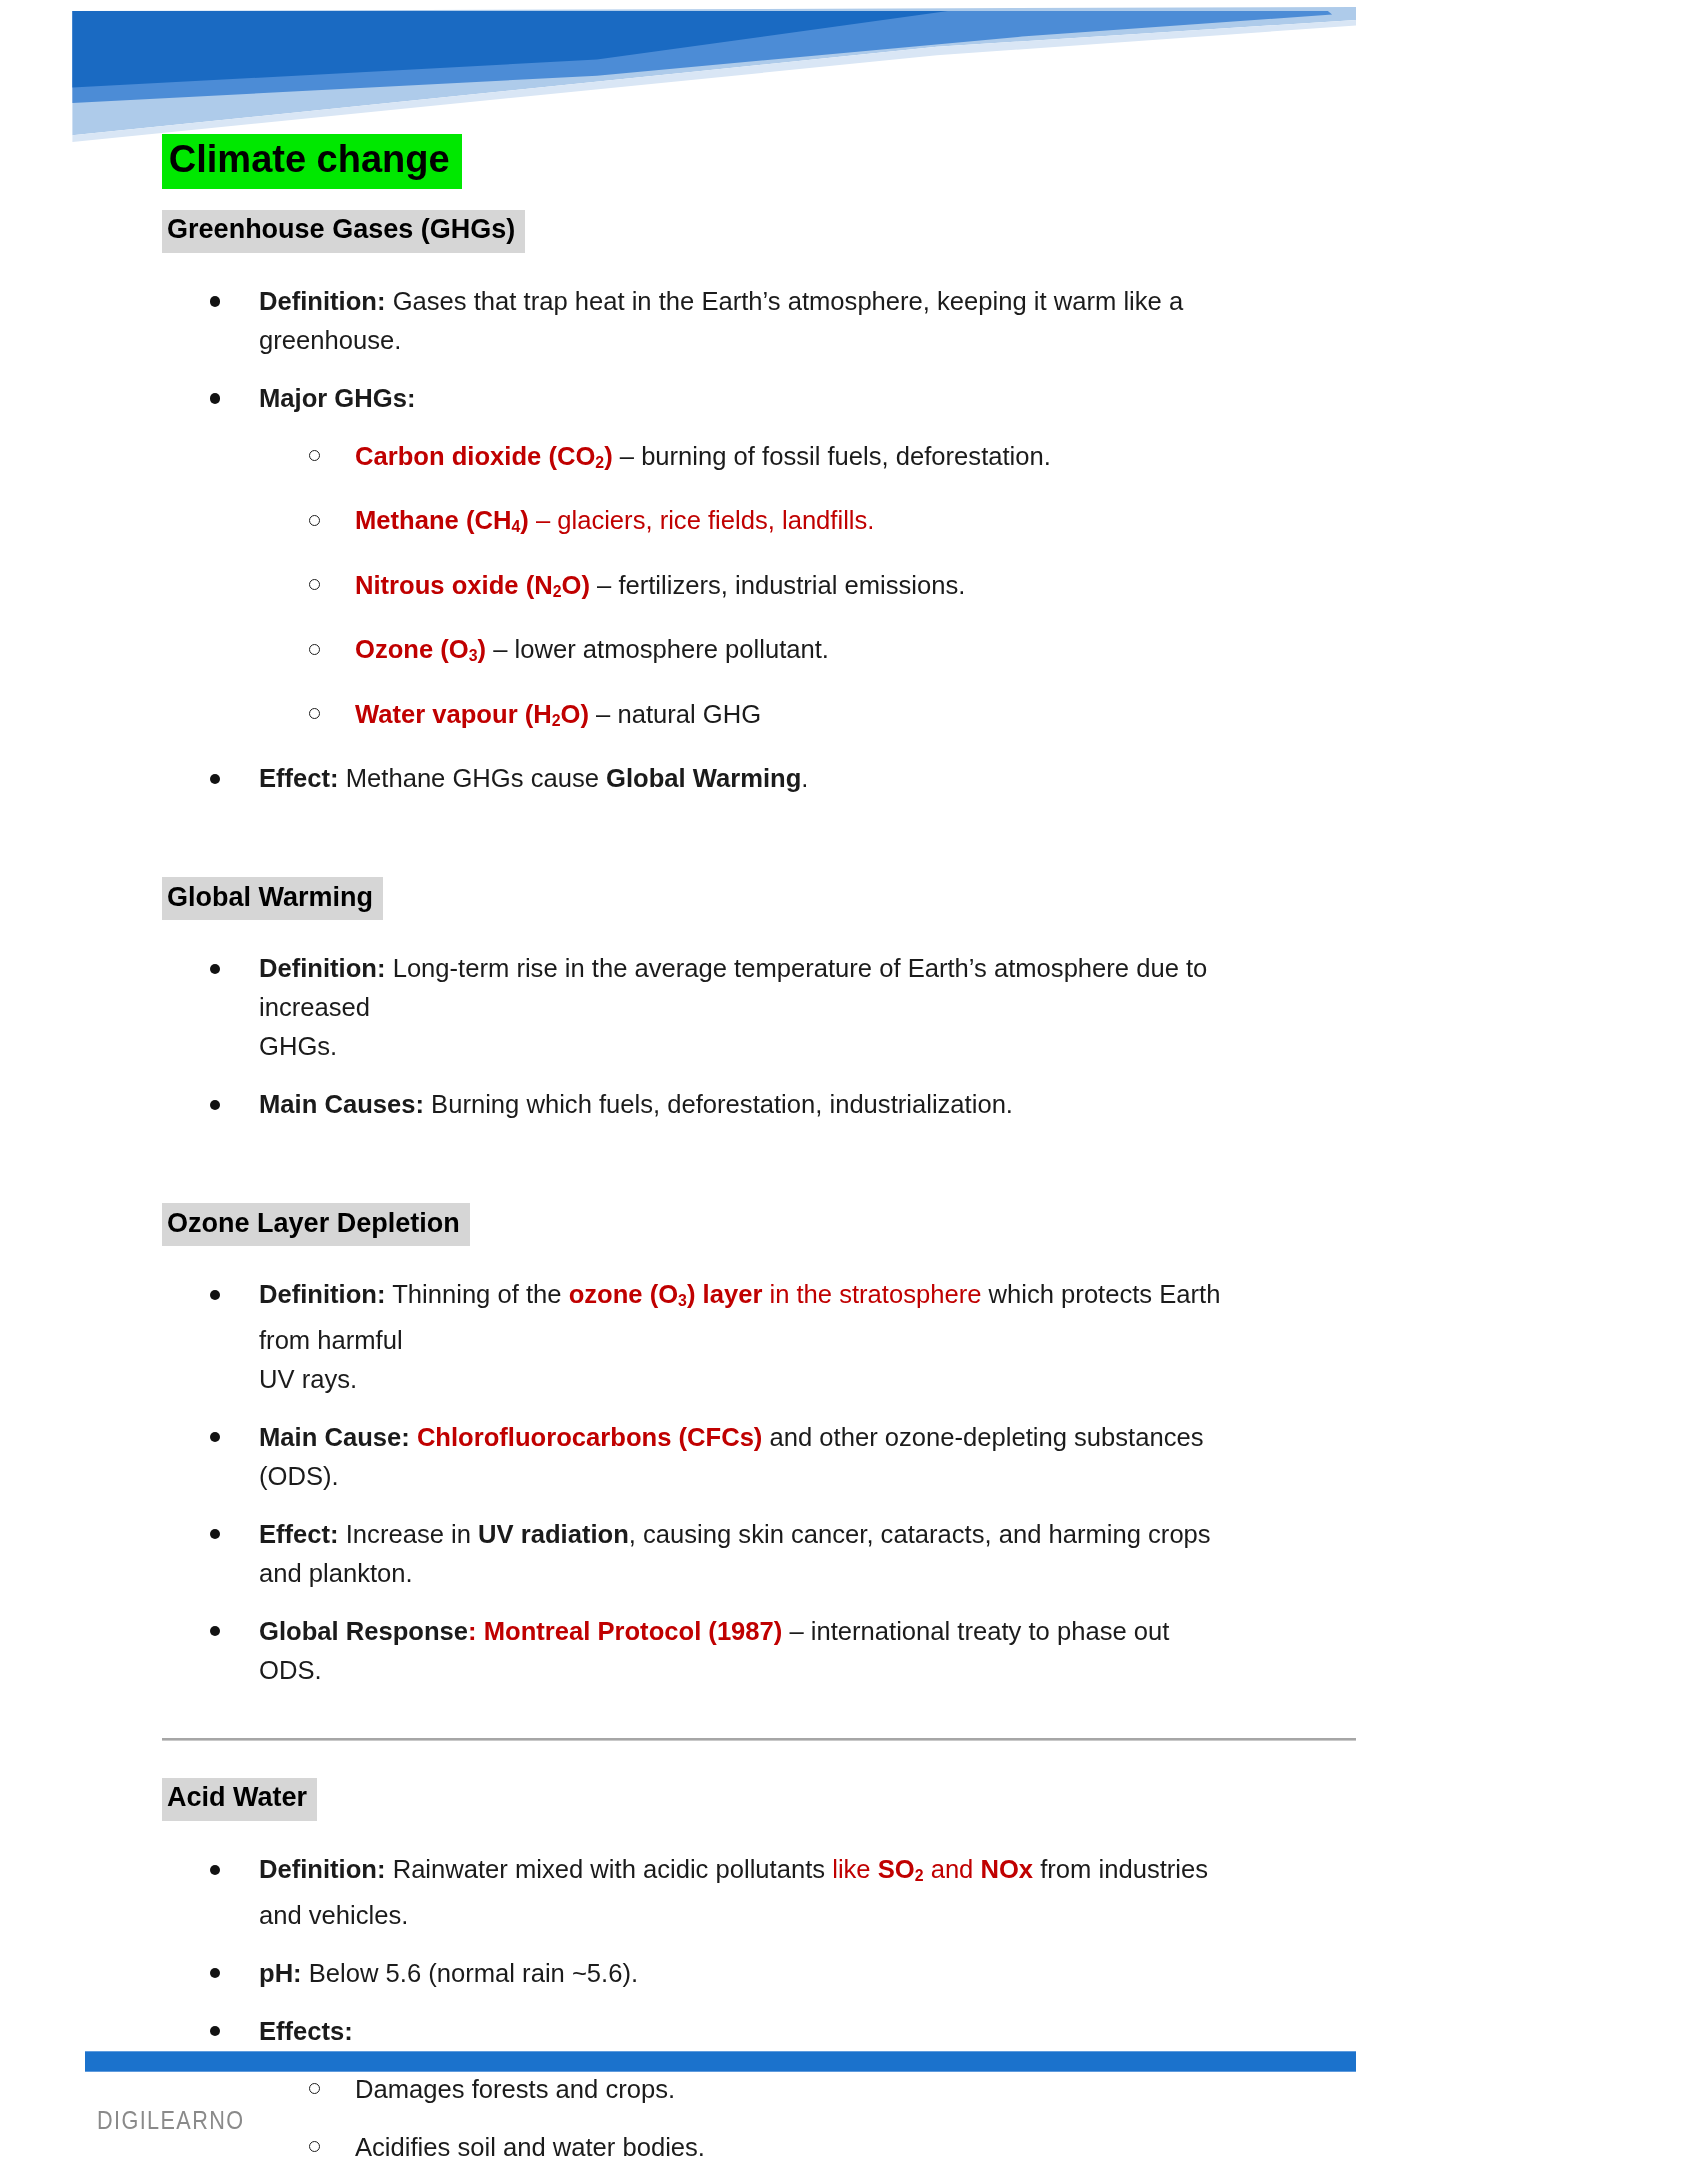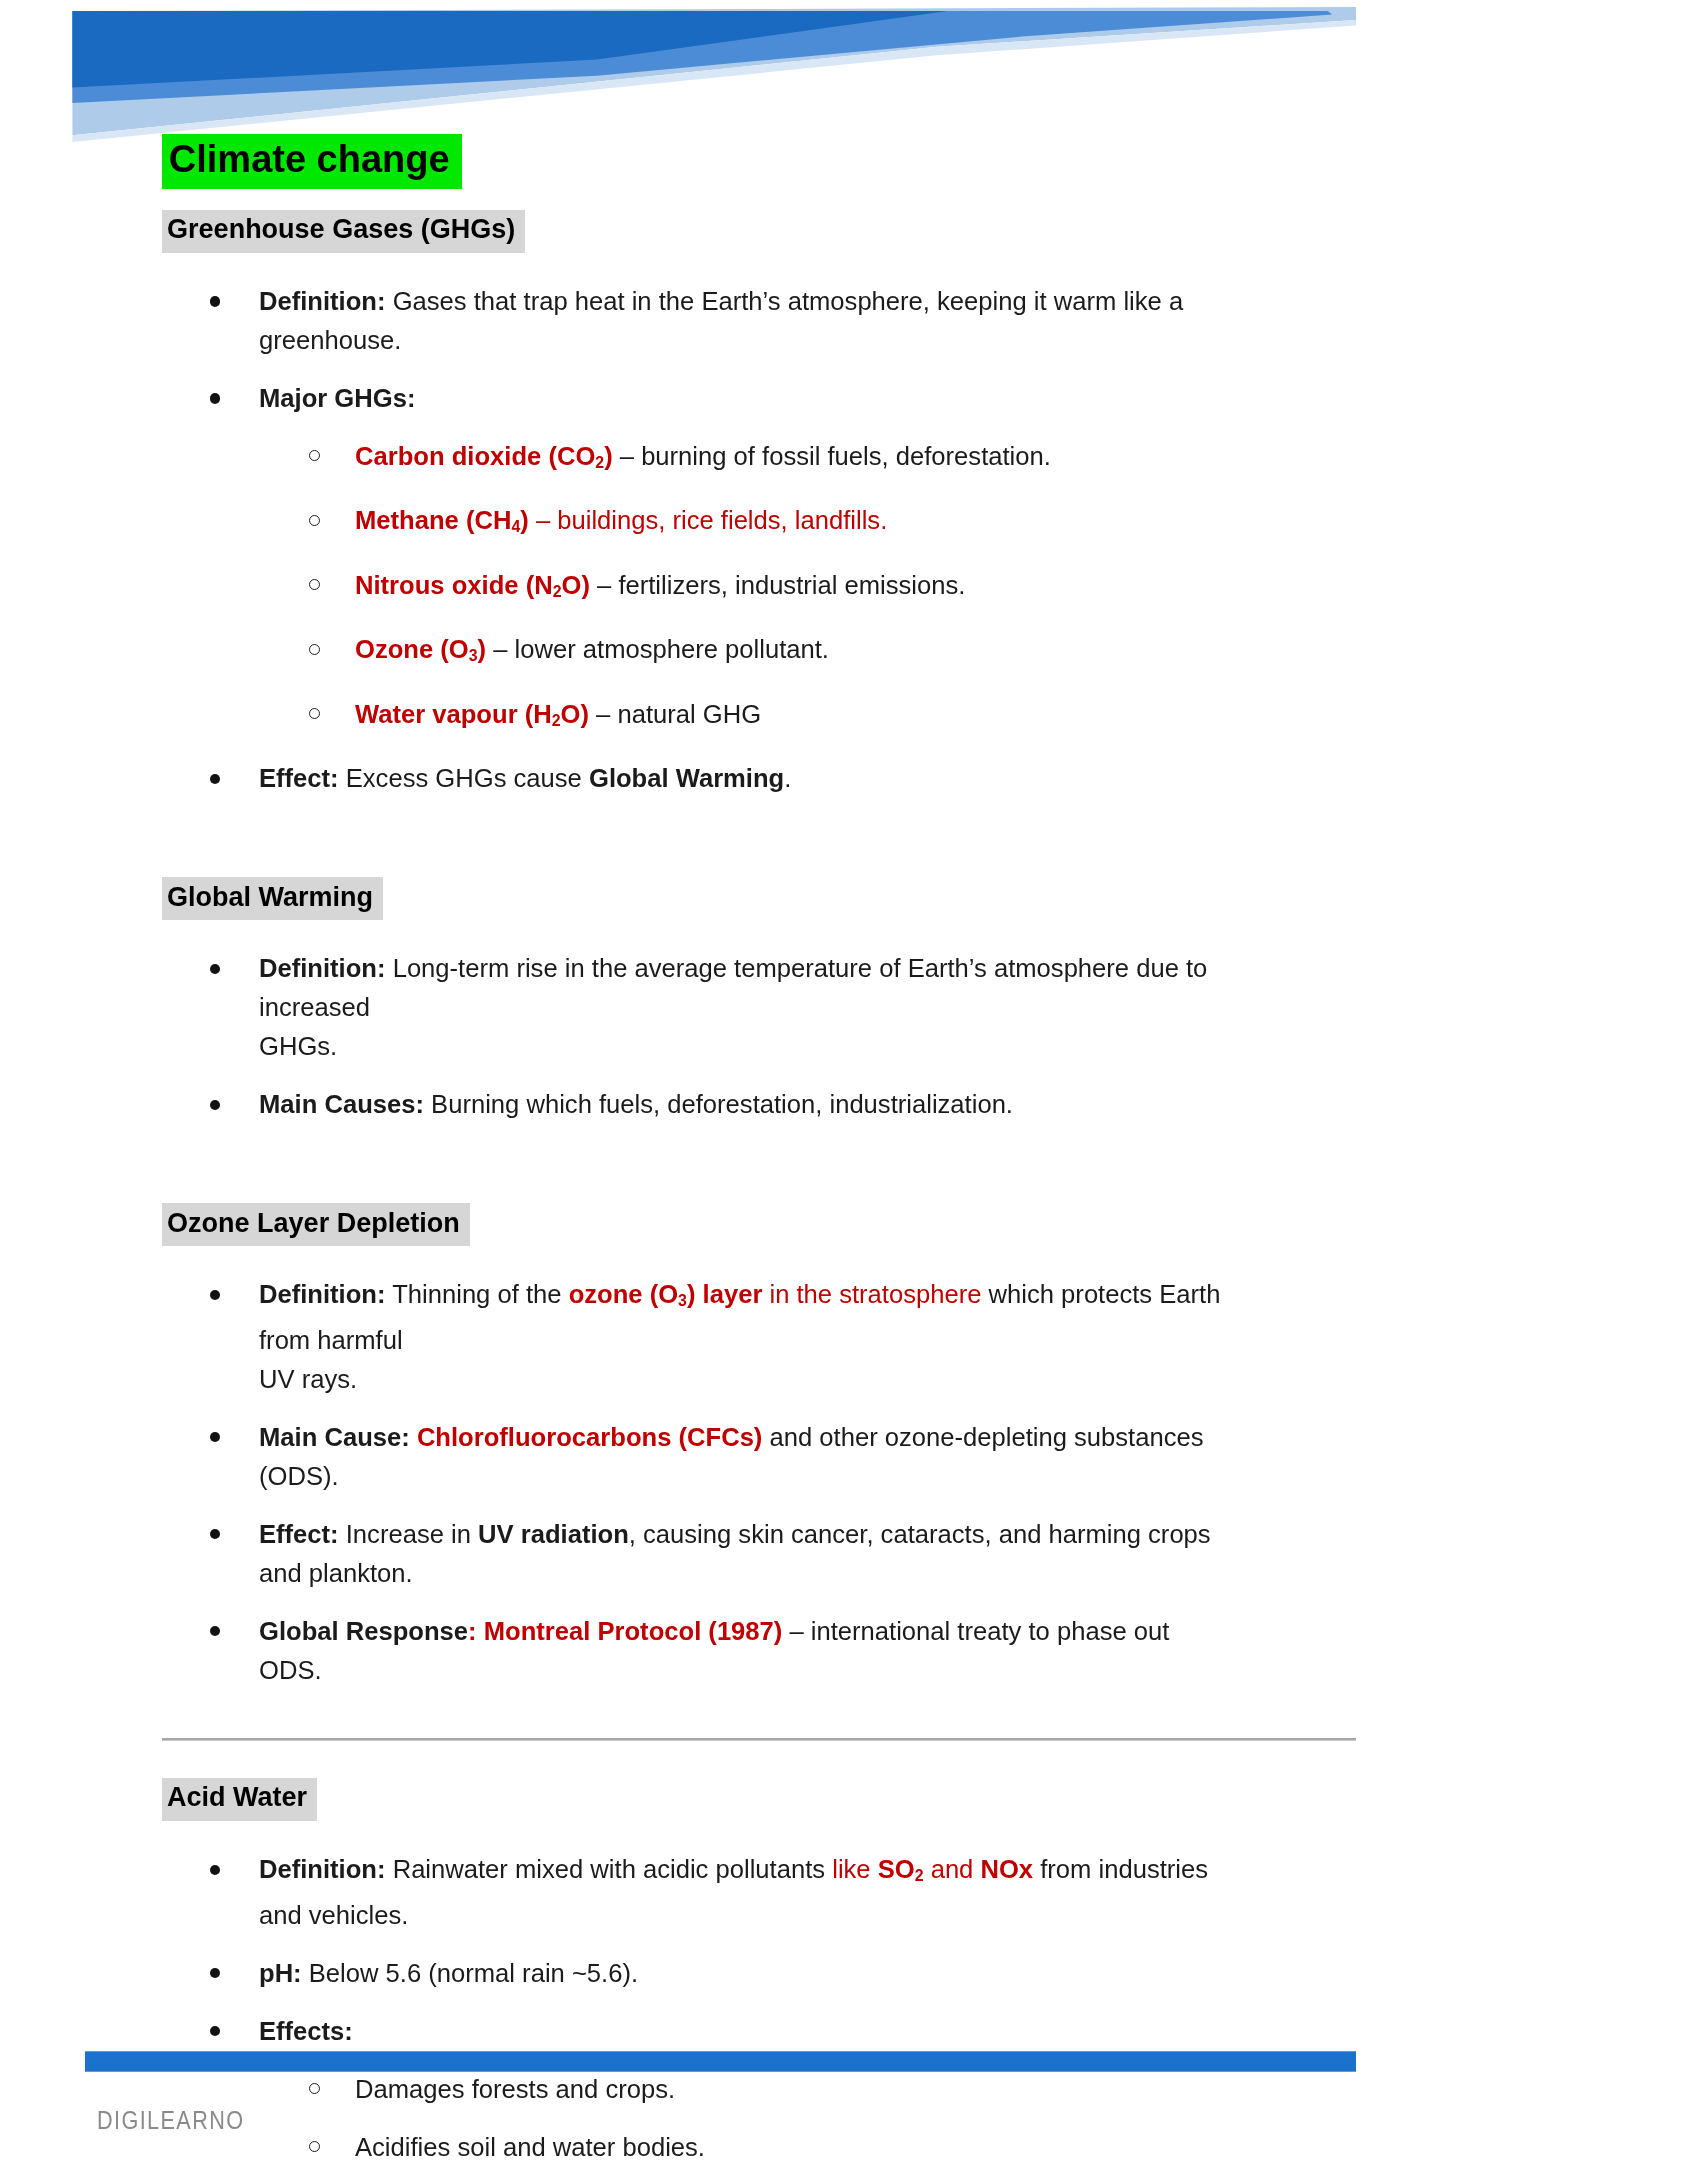--- a/index.html
+++ b/index.html
@@ -125,41 +125,41 @@
     <span class="text"><span class="b ">Major GHGs:</span></span>
   </div>
 
   <div class="item lvl2">
     <span class="marker"></span>
     <span class="text"><span class="b r ">Carbon dioxide (CO</span><span class="b r sub">2</span><span class="b r ">)</span><span class=""> – burning of fossil fuels, deforestation.</span></span>
   </div>
 
   <div class="item lvl2">
     <span class="marker"></span>
-    <span class="text"><span class="b r ">Methane (CH</span><span class="b r sub">4</span><span class="b r ">)</span><span class="r "> – buildings, rice fields, landfills.</span></span>
+    <span class="text"><span class="b r ">Methane (CH</span><span class="b r sub">4</span><span class="b r ">)</span><span class="r "> – glaciers, rice fields, landfills.</span></span>
   </div>
 
   <div class="item lvl2">
     <span class="marker"></span>
     <span class="text"><span class="b r ">Nitrous oxide (N</span><span class="b r sub">2</span><span class="b r ">O)</span><span class=""> – fertilizers, industrial emissions.</span></span>
   </div>
 
   <div class="item lvl2">
     <span class="marker"></span>
     <span class="text"><span class="b r ">Ozone (O</span><span class="b r sub">3</span><span class="b r ">)</span><span class=""> – lower atmosphere pollutant.</span></span>
   </div>
 
   <div class="item lvl2">
     <span class="marker"></span>
     <span class="text"><span class="b r ">Water vapour (H</span><span class="b r sub">2</span><span class="b r ">O)</span><span class=""> – natural GHG</span></span>
   </div>
 
   <div class="item">
     <span class="marker"></span>
-    <span class="text"><span class="b ">Effect:</span><span class=""> Excess GHGs cause </span><span class="b ">Global Warming</span><span class="">.</span></span>
+    <span class="text"><span class="b ">Effect:</span><span class=""> Methane GHGs cause </span><span class="b ">Global Warming</span><span class="">.</span></span>
   </div>
 </div>
   </section>
 
   <section class="section">
     
     <h2 class="sec-heading">Global Warming</h2>
     <div class="items">
   <div class="item">
     <span class="marker"></span>

